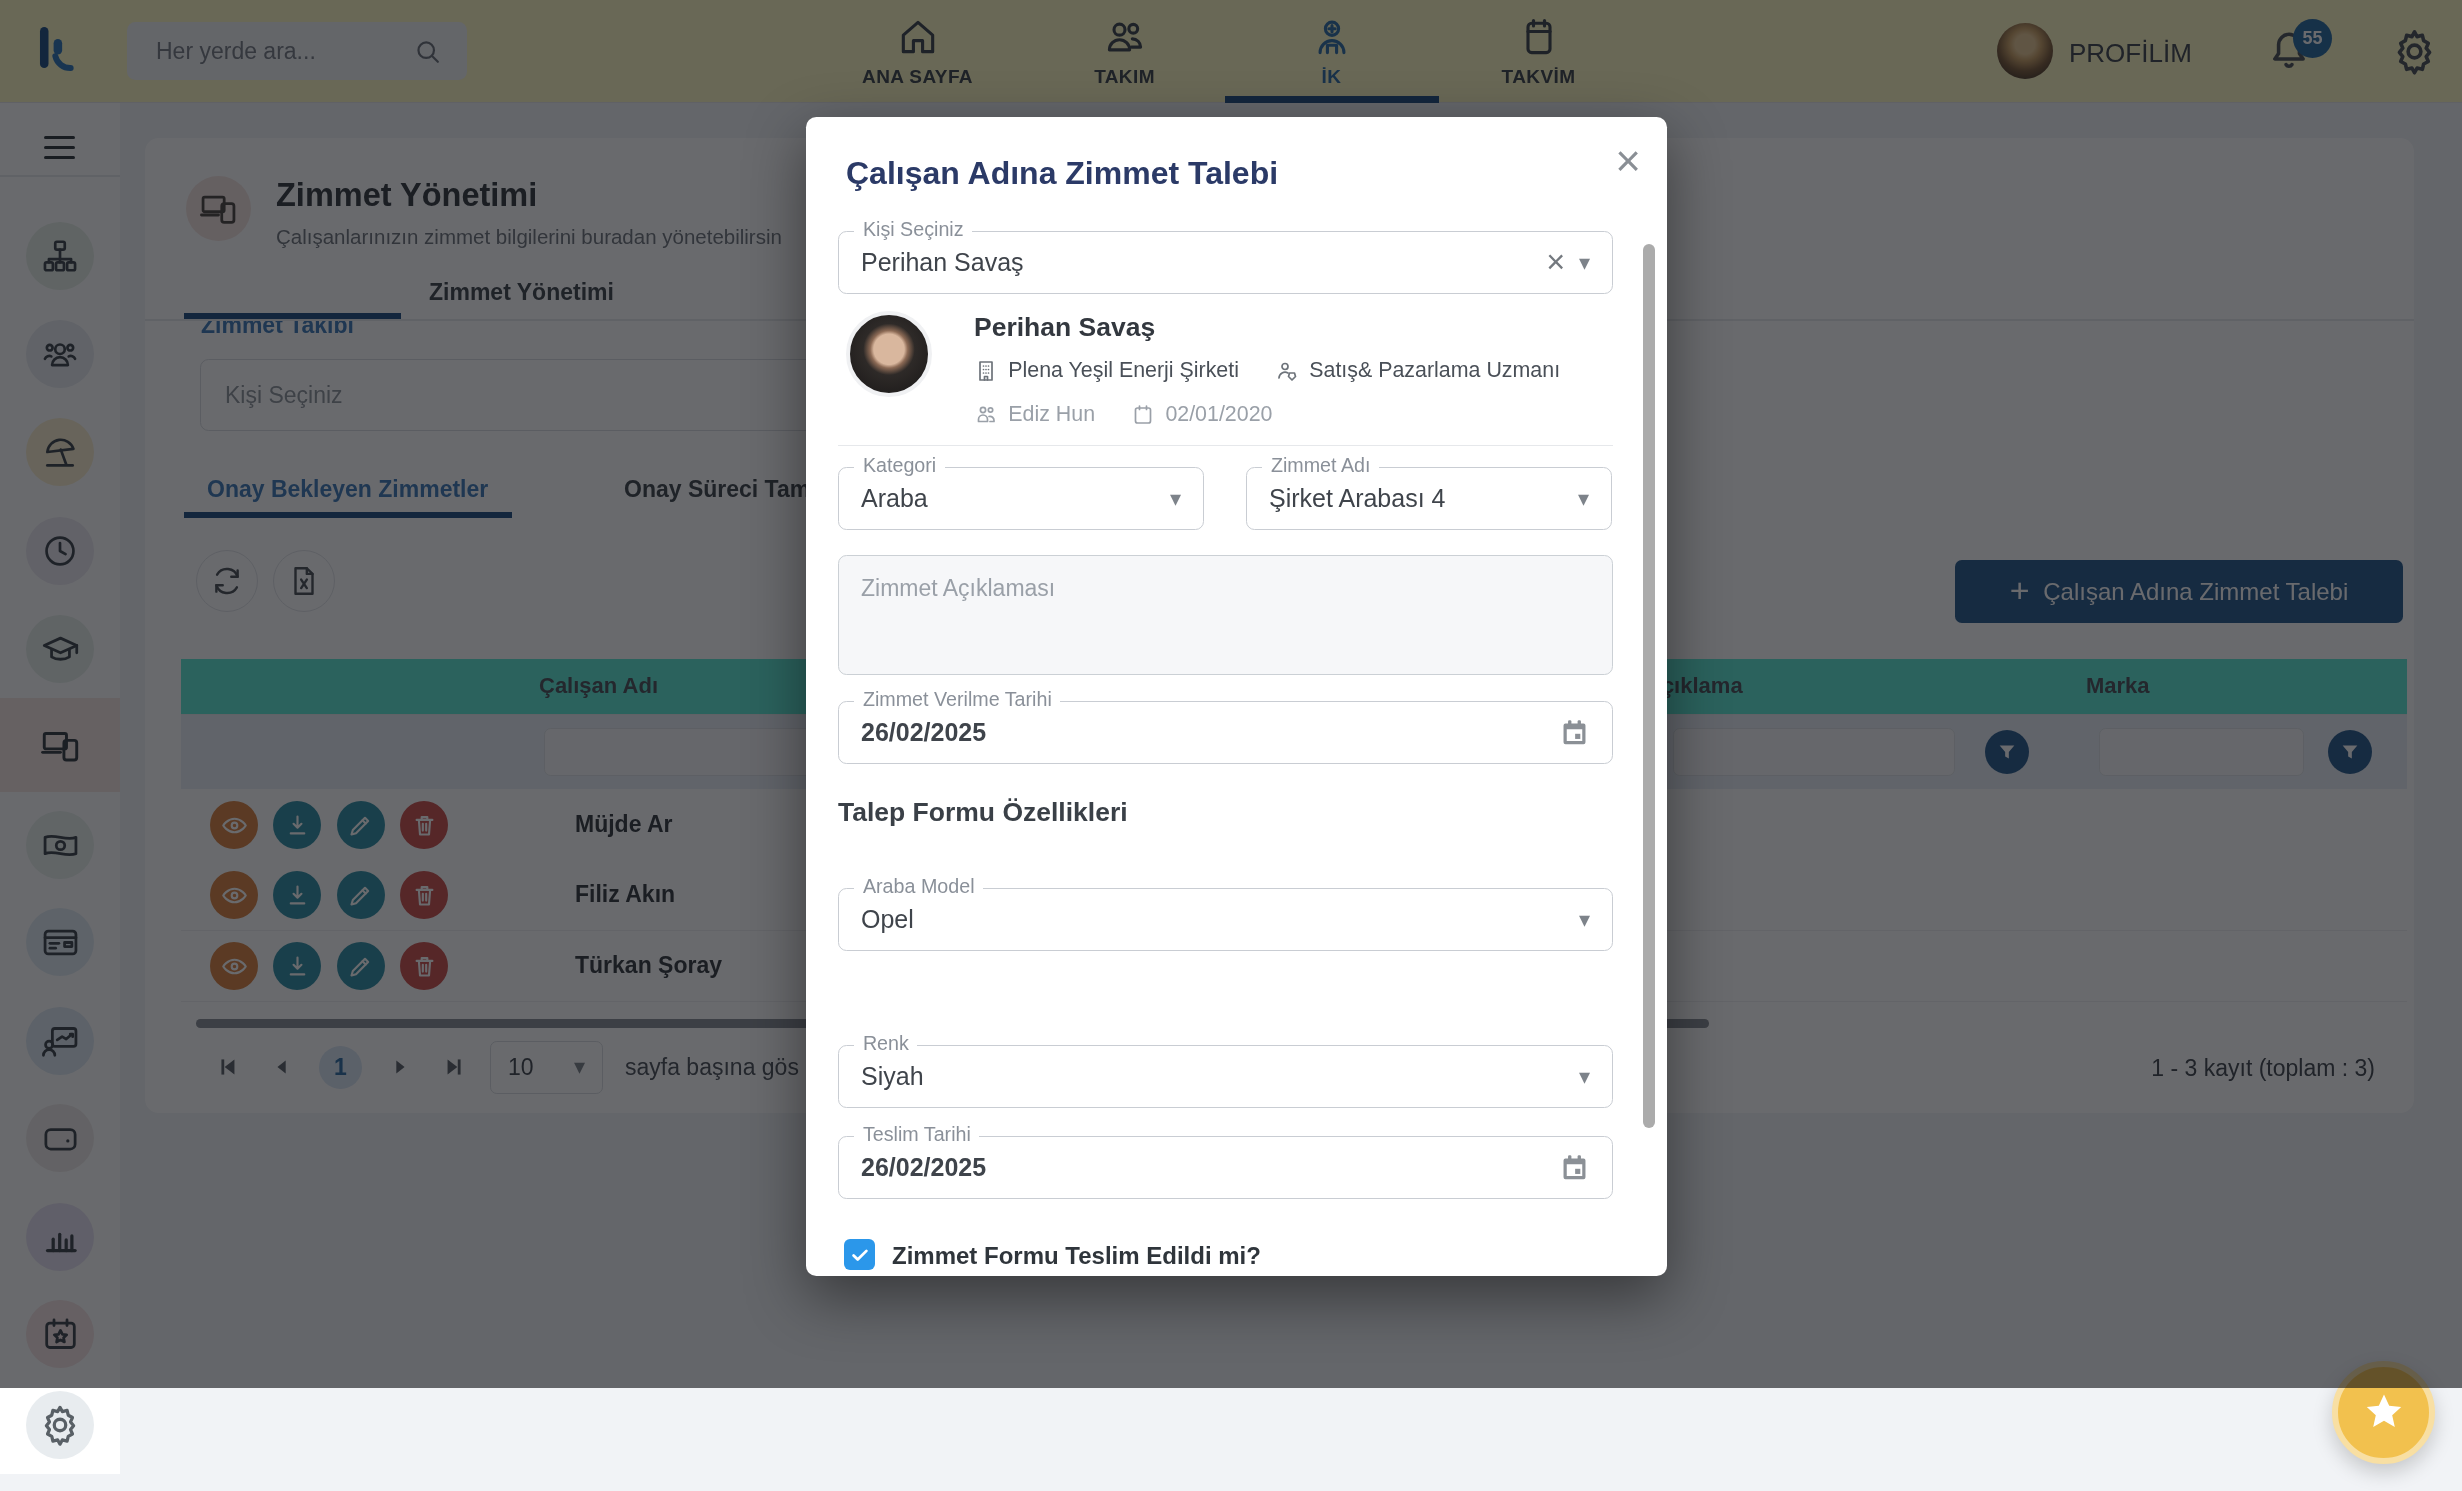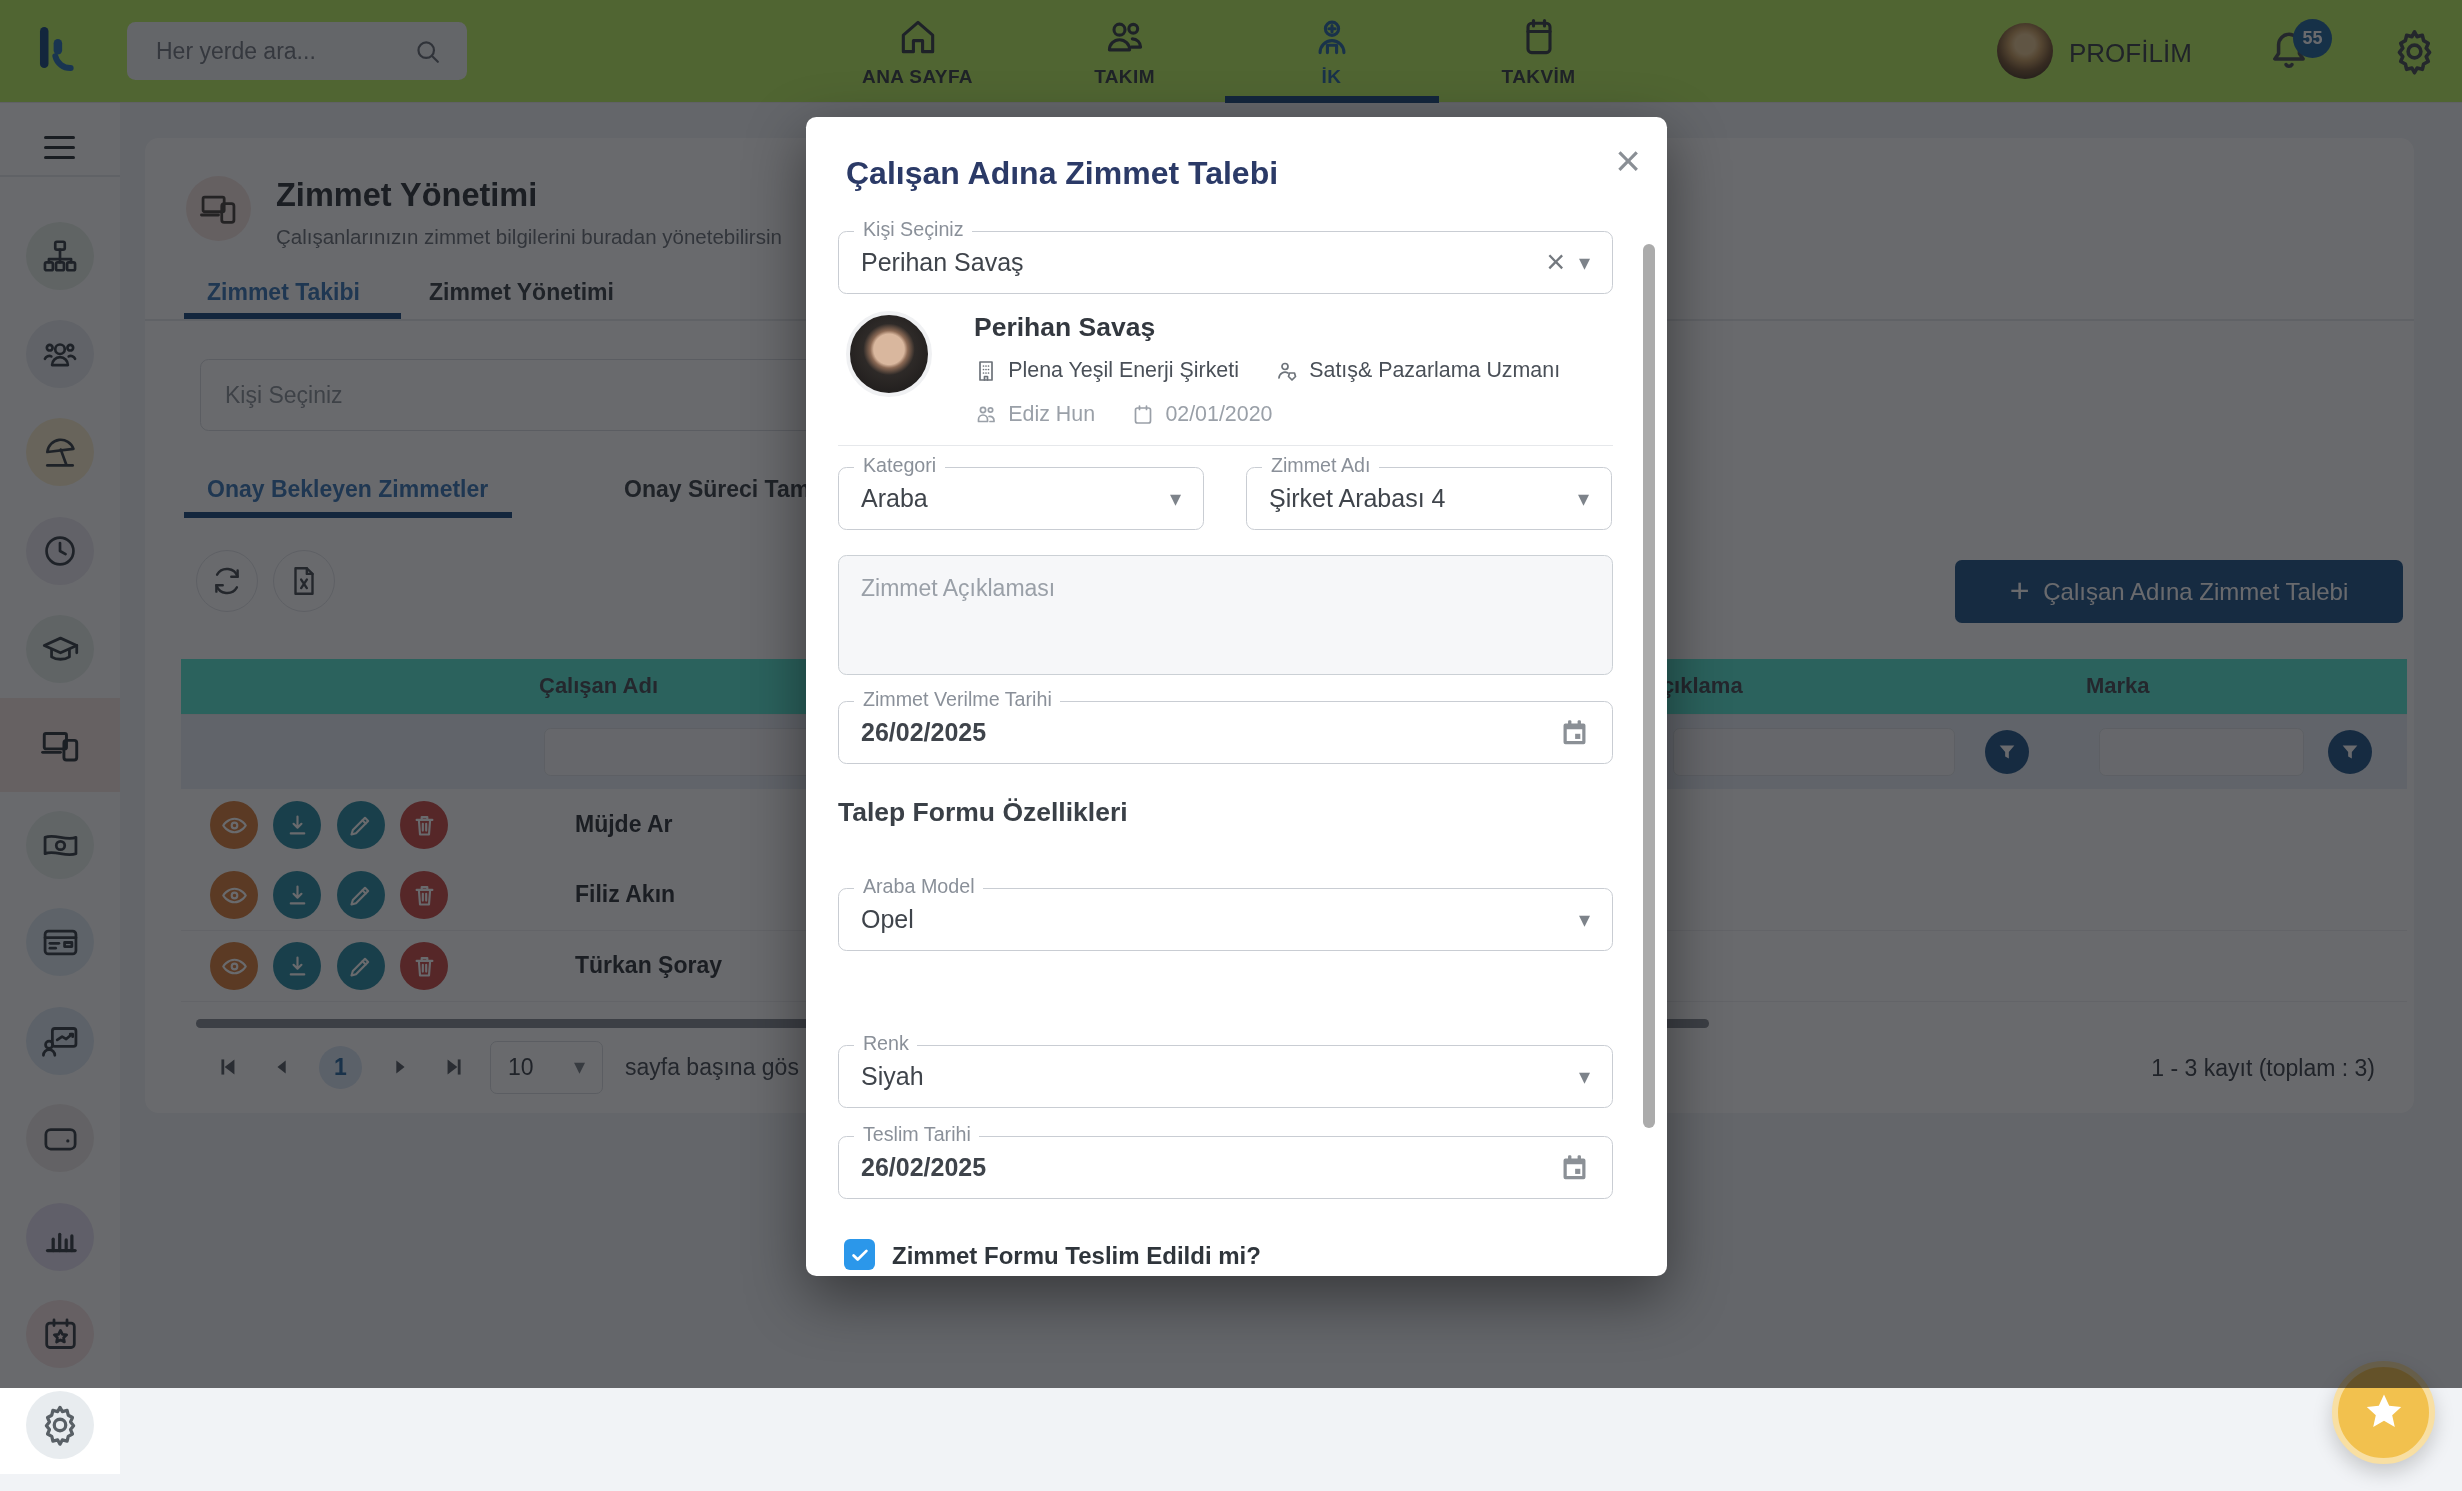--- a/index.html
+++ b/index.html
@@ -6,21 +6,21 @@
   html,body { width:2462px; height:1491px; }
   body {
     position:relative; overflow:hidden;
     font-family:"Liberation Sans", sans-serif;
     background:#f1f3f6; color:#33383e;
   }
   svg { display:block; }
   .ico { stroke:#3c434a; fill:none; stroke-width:1.7; stroke-linecap:round; stroke-linejoin:round; }
 
   
-  .topbar { position:absolute; left:0; top:0; width:2462px; height:103px; background:#bef264;
+  .topbar { position:absolute; left:0; top:0; width:2462px; height:103px; background:#fef9c3;
             border-bottom:1.7px solid #e6e8eb; z-index:2; }
   .logo { position:absolute; left:32.5px; top:22px; width:60px; height:58px; }
   .search { position:absolute; left:127px; top:22px; width:340px; height:58px; background:#f1f3f5;
             border-radius:8.5px; display:flex; align-items:center; padding:0 24px 0 29px; }
   .search-text { font-size:23px; color:#767c84; flex:1; }
   .nav { position:absolute; left:814px; top:0; height:103px; display:flex; }
   .nav-item { width:207px; height:103px; display:flex; flex-direction:column; align-items:center;
               justify-content:center; gap:6.8px; position:relative; color:#3e444b; }
   .nav-item .nlabel { font-size:19px; font-weight:bold; letter-spacing:0.4px; }
   .nav-item.active { color:#2e6da4; }
@@ -329,21 +329,21 @@
   <div class="page-icon">
     <svg class="ico" width="39" height="39" viewBox="0 0 24 24" style="stroke:#4a4440;">
       <rect x="2.5" y="5" width="13" height="9" rx="1"></rect>
         <line x1="1.5" y1="16" x2="12" y2="16"></line>
       <rect x="14" y="9" width="7.5" height="11.5" rx="1.5"></rect>
     </svg>
   </div>
   <div class="page-title">Zimmet Yönetimi</div>
   <div class="page-subtitle">Çalışanlarınızın zimmet bilgilerini buradan yönetebilirsin</div>
 
-  <div class="tab active" style="left:62px;">Zimmet Takibi</div>
+  <div class="tab active" style="left:56px;margin-top:33px;">Zimmet Takibi</div>
   <div class="tab" style="left:284px;">Zimmet Yönetimi</div>
   <div class="tab-underline"></div>
   <div class="tabs-div"></div>
 
   <div class="person-select">
     <span>Kişi Seçiniz</span>
   </div>
 
   <div class="subtab active" style="left:62px;">Onay Bekleyen Zimmetler</div>
   <div class="subtab" style="left:479px;">Onay Süreci Tamaml</div>

